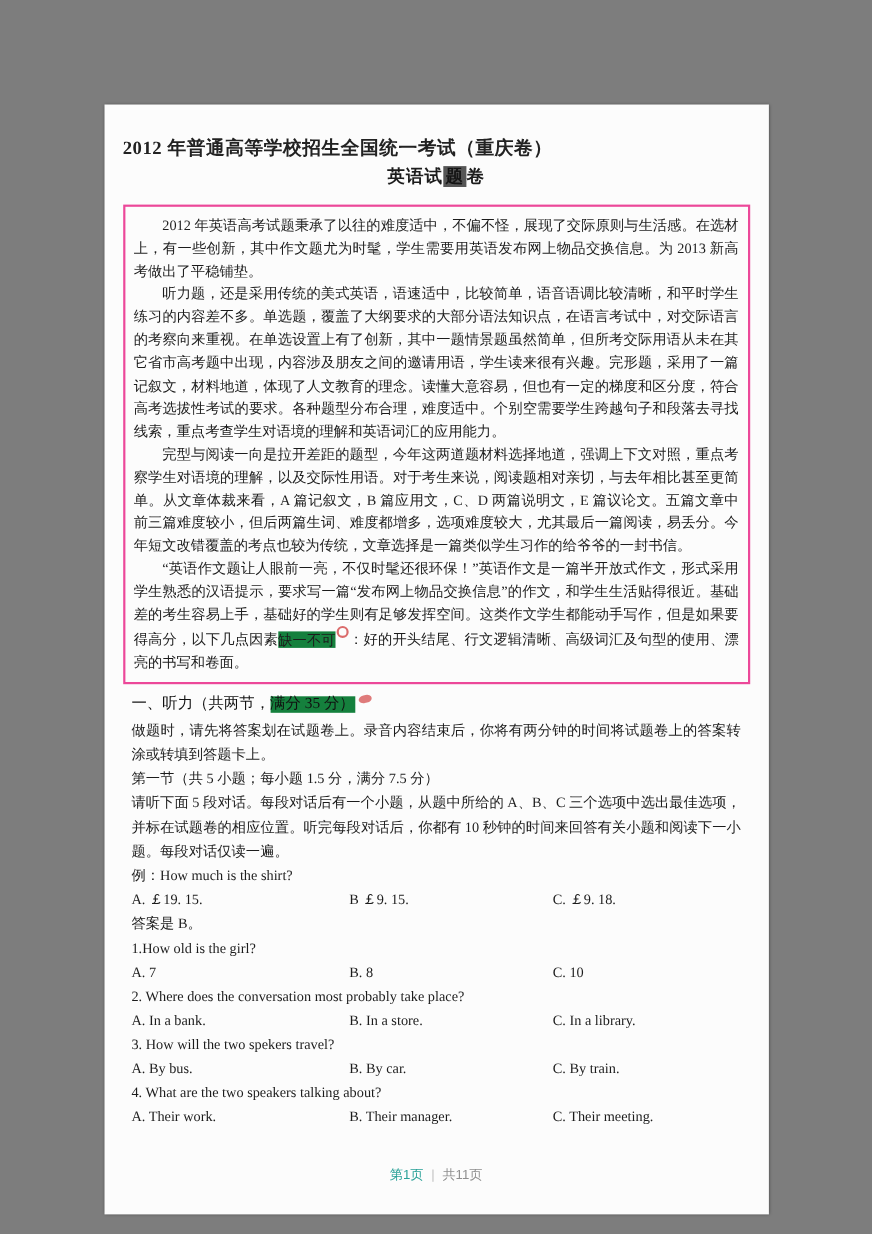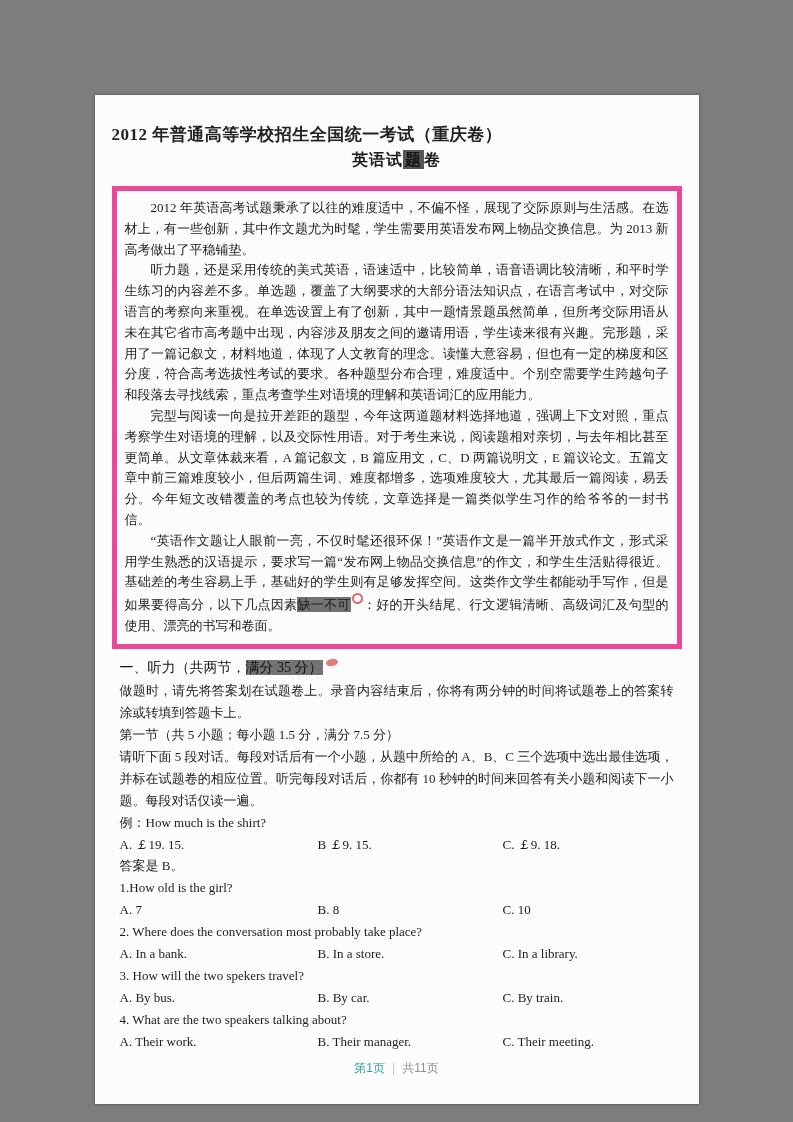--- a/index.html
+++ b/index.html
@@ -18,25 +18,25 @@
   .title {
     font-size: 17px; font-weight: 600; 
     letter-spacing: .5px; margin-top: 2px; color: #222;
   }
   .subtitle {
     font-size: 16px; font-weight: 700; text-align: center;
     margin-top: 4px; letter-spacing: 1px;
   }
   .stamp { background: #565656; color: #141414; padding: 1px 2px; }
   .review-box {
-    border: 5px solid #ec4899; margin-top: 15px; padding: 7px 8px;
+    border: 2px solid #ec4899; margin-top: 15px; padding: 7px 8px;
     font-size: 13px; line-height: 1.6; text-align: justify;
   }
   .review-box p { text-indent: 2em; }
-  .hl { background: #737373; }
+  .hl { background: #15803d; }
   .scribble {
     display: inline-block; width: 12px; height: 7px; margin-left: 3px;
     border-radius: 50% / 60%; background: rgba(214,80,80,.75);
     transform: rotate(-12deg); vertical-align: super;
   }
   .red-circle {
     display: inline-block; width: 11px; height: 11px; margin-left: 1px;
     border: 2px solid rgba(210,70,70,.8); border-radius: 50%;
     vertical-align: super;
   }

